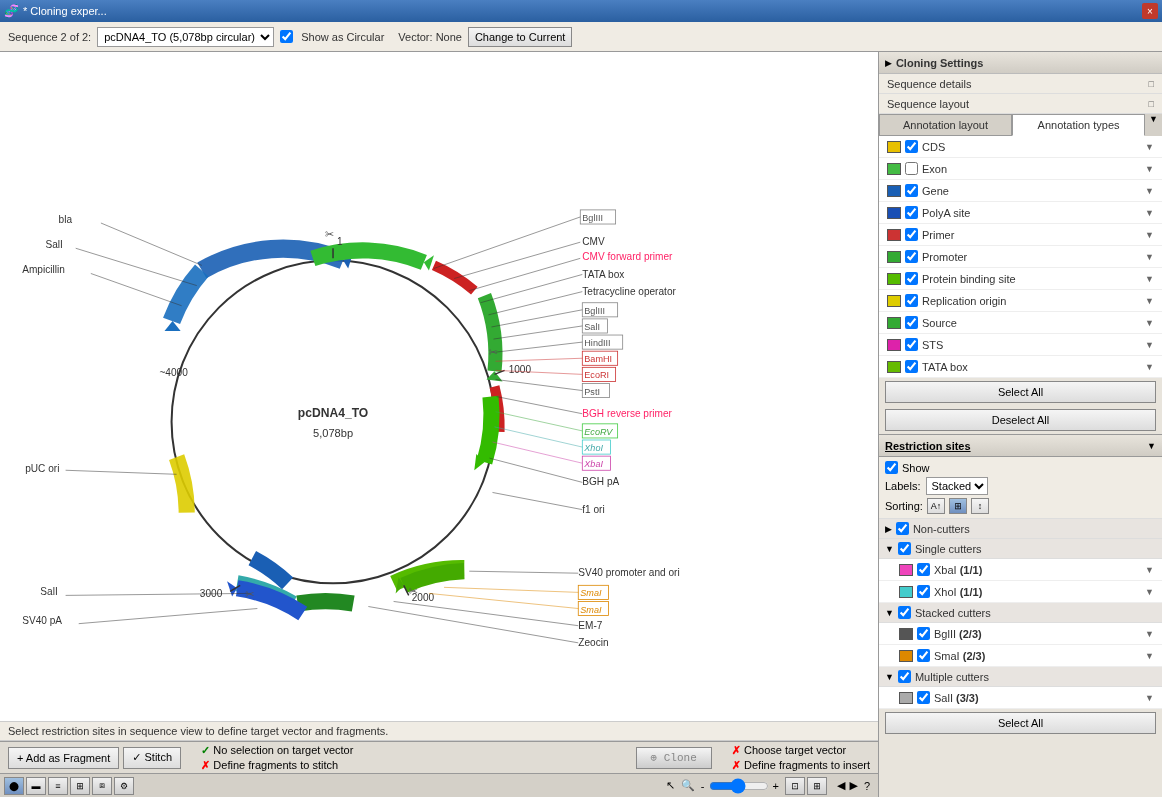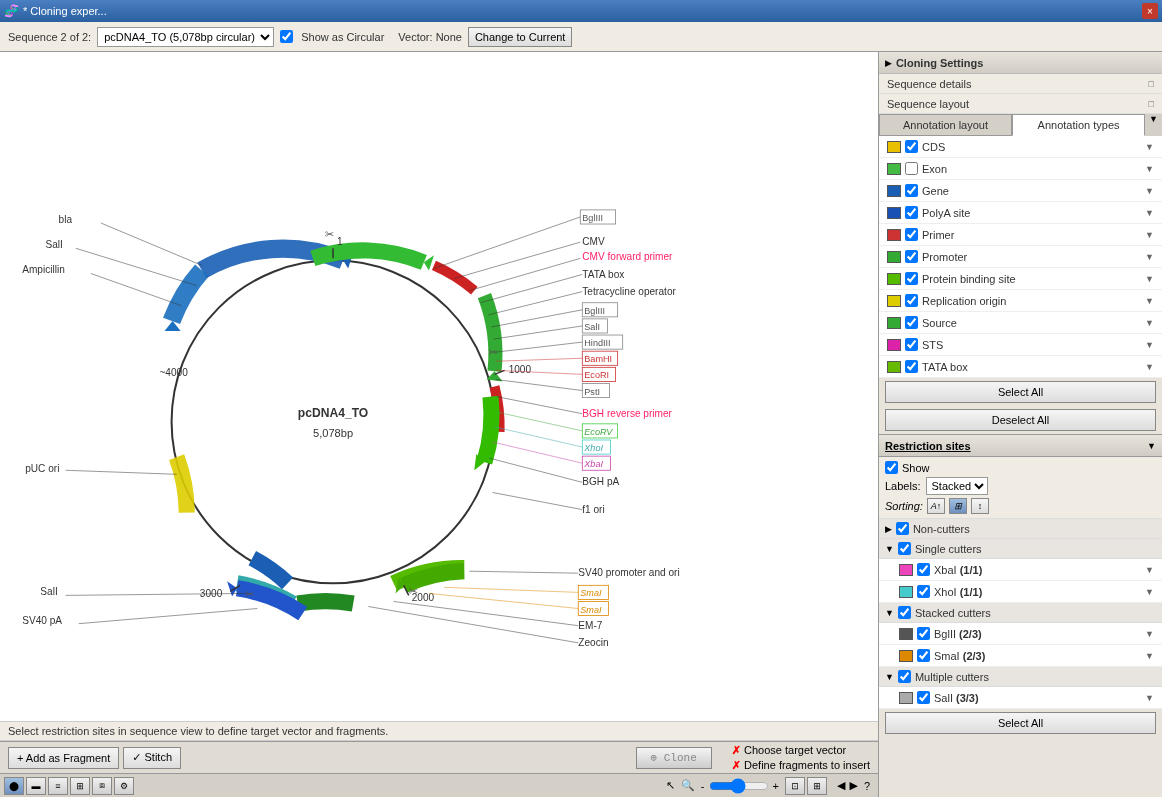--- a/index.html
+++ b/index.html
@@ -231,21 +231,21 @@
       border-bottom: 1px solid #999;
     }
     .restriction-title { font-size: 11px; font-weight: bold; flex: 1; text-decoration: underline; }
     .restriction-controls {
       padding: 4px 6px;
       background: #f0ece4;
       border-bottom: 1px solid #ddd;
     }
     .restriction-show { display: flex; align-items: center; gap: 4px; margin-bottom: 3px; }
     .restriction-labels { display: flex; align-items: center; gap: 6px; margin-bottom: 3px; }
-    .restriction-sorting { display: flex; align-items: center; gap: 4px; font-style: italic; }
+    .restriction-sorting { display: flex; align-items: center; gap: 4px; }
     .labels-select {
       height: 18px;
       font-size: 11px;
       border: 1px solid #999;
       background: white;
     }
     .sort-btn {
       width: 18px;
       height: 16px;
       border: 1px solid #888;
@@ -493,20 +493,30 @@
       </div>
 
       <div class="status-bar">
         <span>Select restriction sites in sequence view to define target vector and fragments.</span>
       </div>
 
       <div class="bottom-toolbar">
         <button class="bottom-btn">+ Add as Fragment</button>
         <button class="bottom-btn">✓ Stitch</button>
 
+        <div style="margin-left:16px; display:flex; flex-direction:column; gap:2px;">
+          <span>
+            <span style="color:green; font-weight:bold;">✓</span>
+            <span> No selection on target vector</span>
+          </span>
+          <span>
+            <span style="color:red; font-weight:bold;">✗</span>
+            <span> Define fragments to stitch</span>
+          </span>
+        </div>
 
         <button class="clone-btn" style="margin-left:auto; color:#888;">⊕ Clone</button>
 
         <div style="margin-left:16px; display:flex; flex-direction:column; gap:2px;">
           <span>
             <span style="color:red; font-weight:bold;">✗</span>
             <span> Choose target vector</span>
           </span>
           <span>
             <span style="color:red; font-weight:bold;">✗</span>

